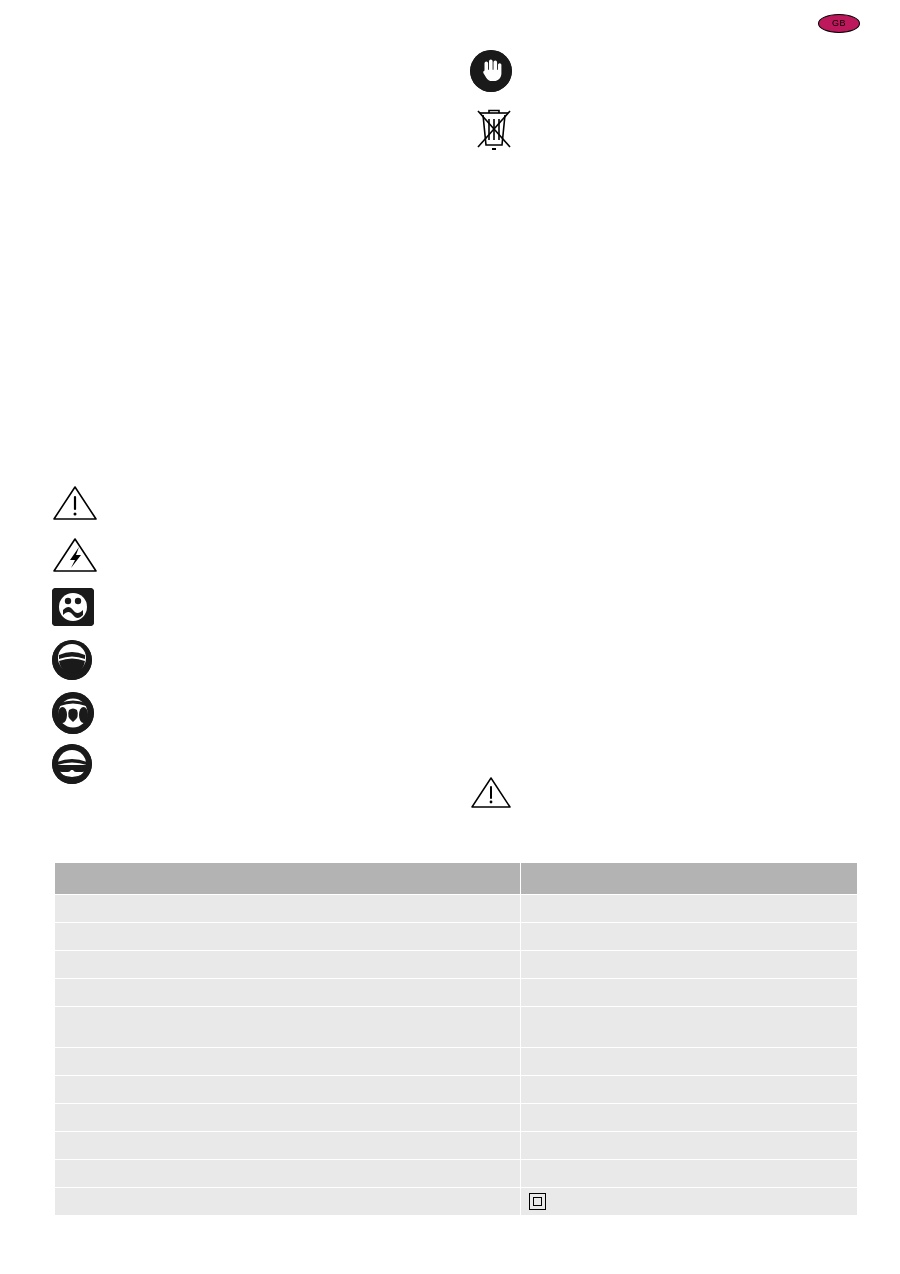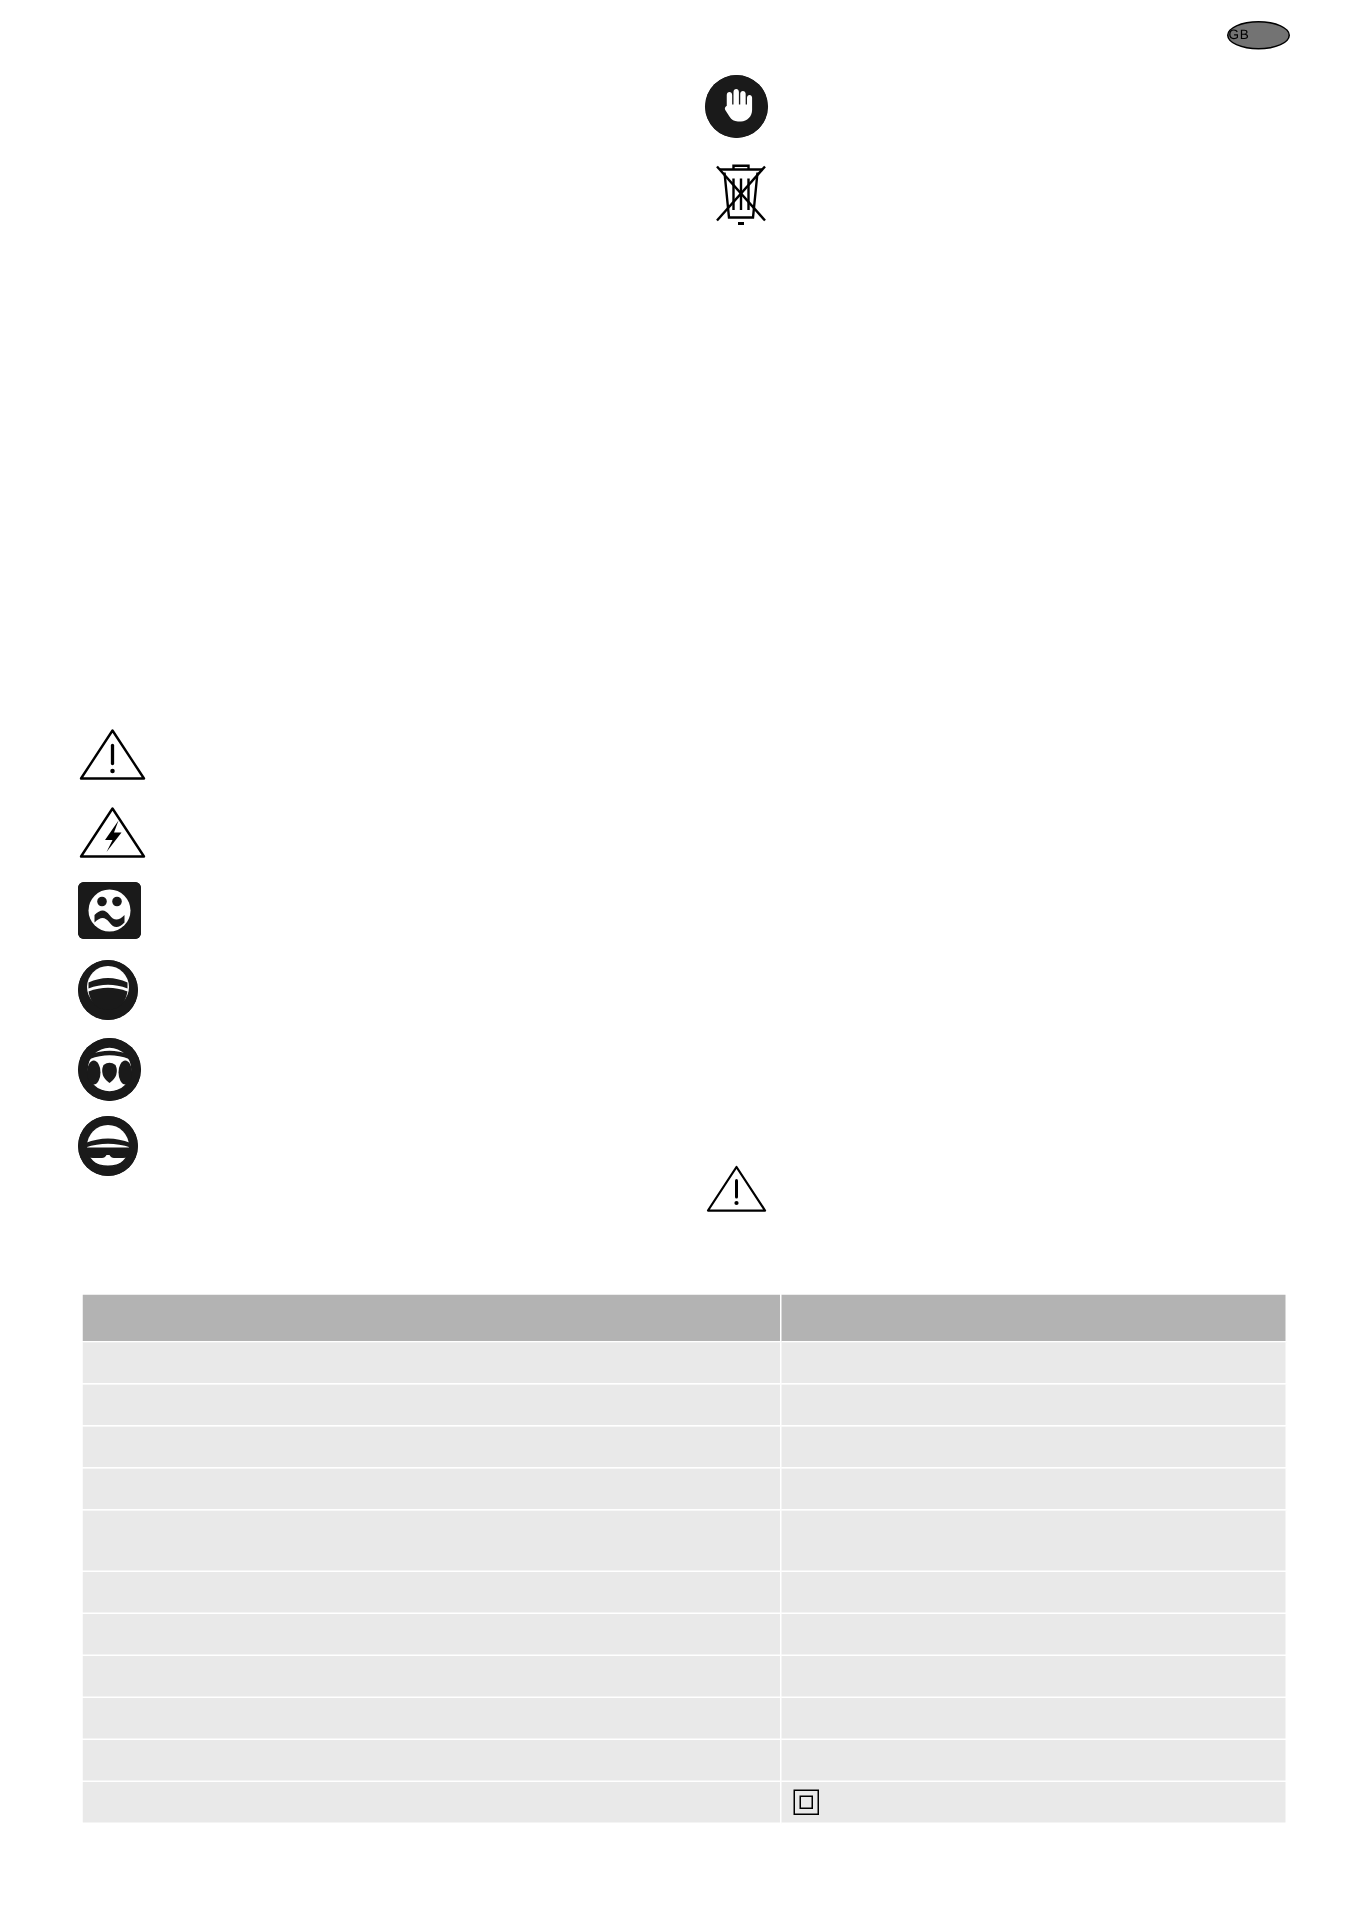--- a/index.html
+++ b/index.html
@@ -18,23 +18,24 @@
 
   
   .lang-badge {
     position: absolute;
     top: 14px;
     left: 818px;
     width: 40px;
     height: 17px;
     border: 1px solid #000;
     border-radius: 50%;
-    background: #737373;
+    background: #be185d;
     font-size: 9px;
     line-height: 17px;
+    text-align: center;
     letter-spacing: 0.5px;
   }
 
   
   .top-pictos {
     position: absolute;
     top: 50px;
     left: 0;
     width: 900px;
     height: 110px;

